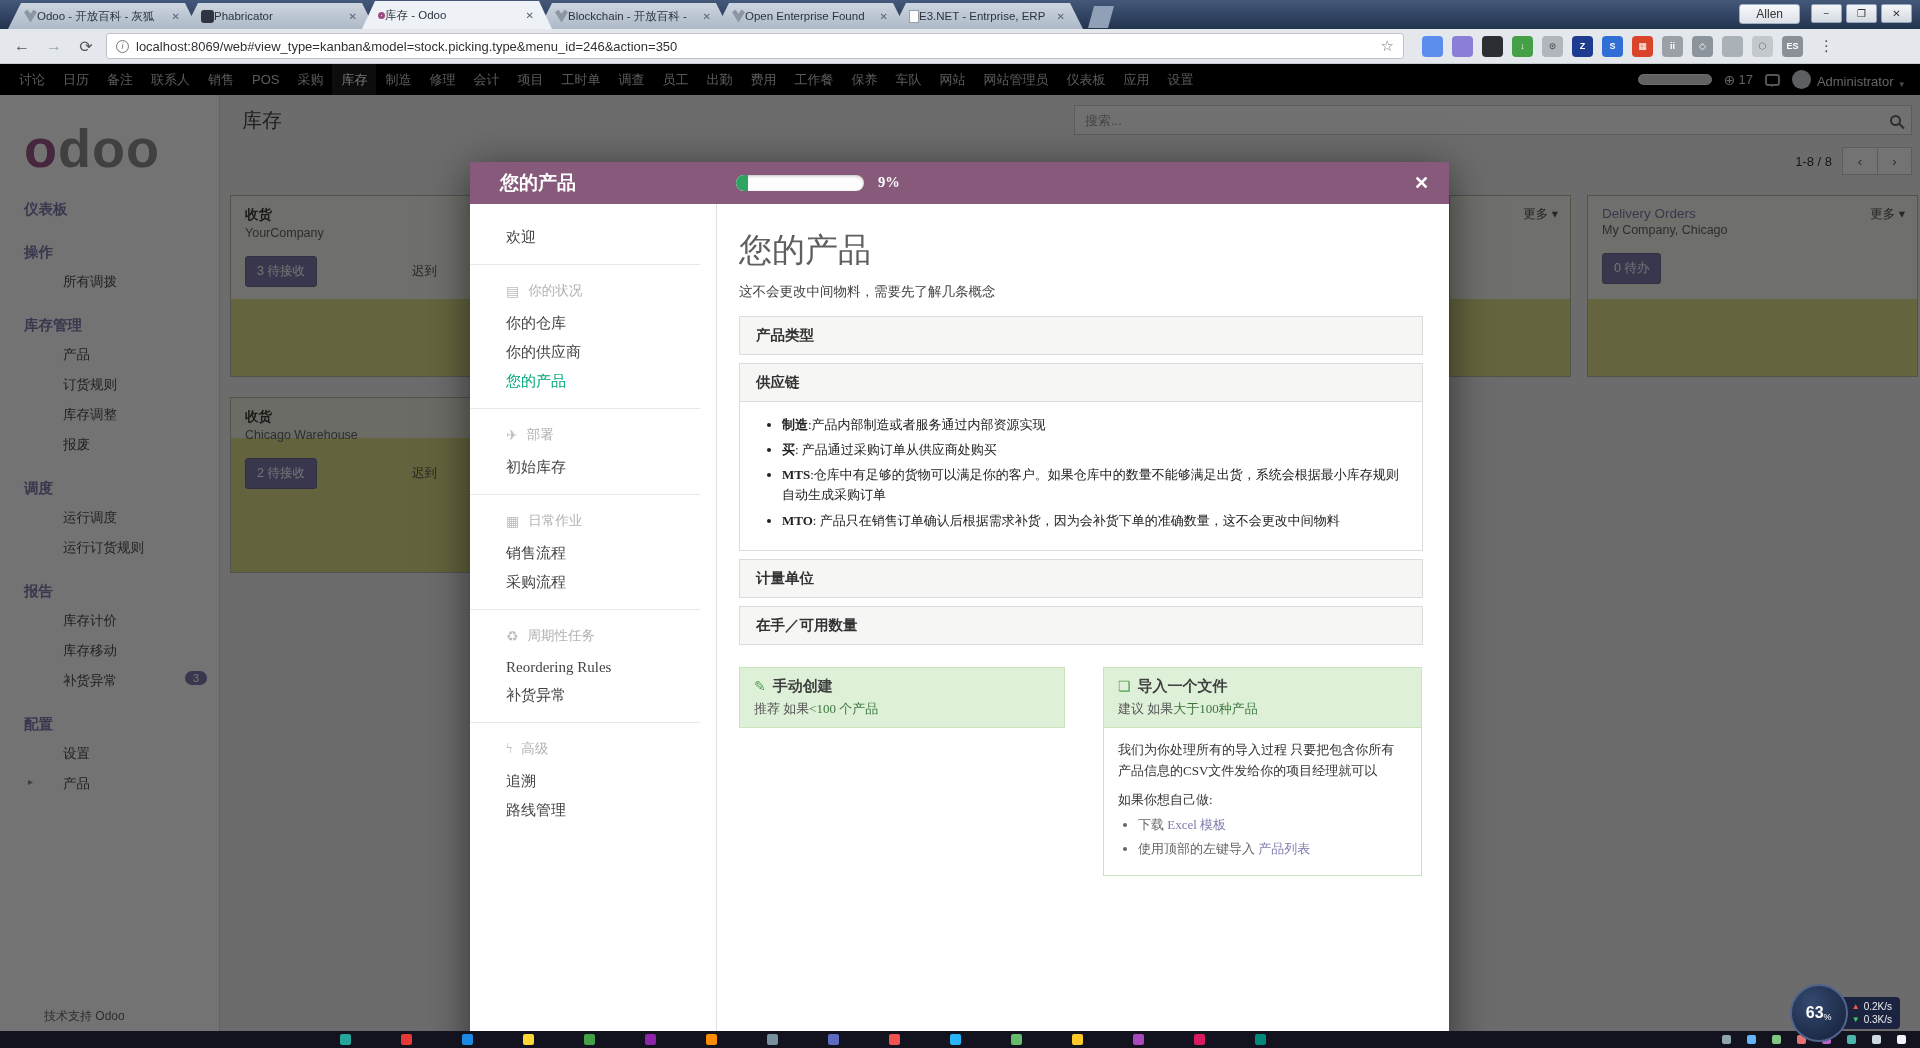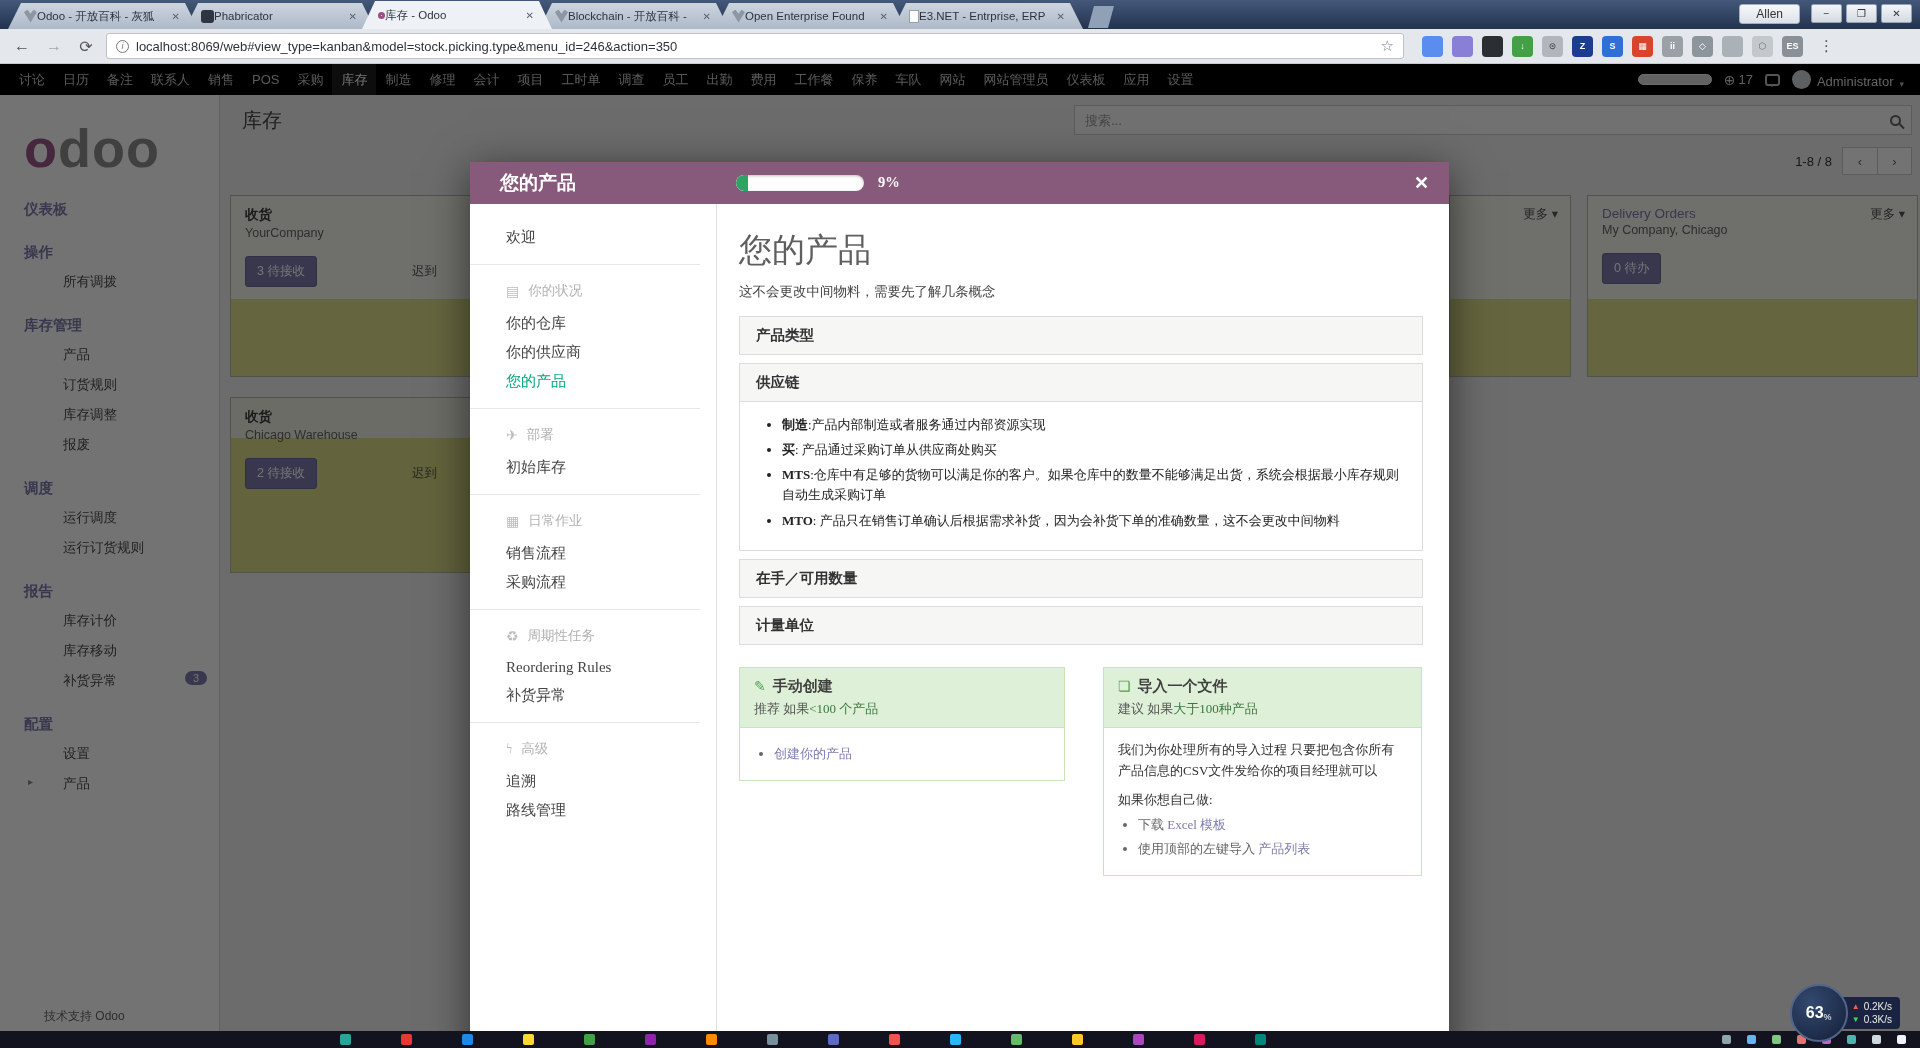--- a/index.html
+++ b/index.html
@@ -411,39 +411,34 @@
             <div class="pb">
               <ul>
                 <li><b>制造</b><span>:产品内部制造或者服务通过内部资源实现</span></li>
                 <li><b>买</b><span>: 产品通过采购订单从供应商处购买</span></li>
                 <li><b>MTS</b><span>:仓库中有足够的货物可以满足你的客户。如果仓库中的数量不能够满足出货，系统会根据最小库存规则自动生成采购订单</span></li>
                 <li><b>MTO</b><span>: 产品只在销售订单确认后根据需求补货，因为会补货下单的准确数量，这不会更改中间物料</span></li>
               </ul>
             </div>
           </div>
           <div class="panel">
+            <div class="ph">计量单位</div>
+          </div>
+          <div class="panel">
             <div class="ph">在手／可用数量</div>
-          </div>
-          <div class="panel">
-            <div class="ph">计量单位</div>
           </div>
 
           <div class="cards">
             <div class="gcard">
               <div class="gh">
                 <div class="l1">
                   <span class="gic">✎</span>
                   <span>手动创建</span>
                 </div>
                 <div class="hint"><span>推荐 如果</span><span class="hintg">&lt;100 个产品</span></div>
-              </div>
-              <div class="gb">
-                <ul>
-                    <li><span class="plink">创建你的产品</span></li>
-                  </ul>
               </div>
             </div>
             <div class="gcard gright">
               <div class="gh">
                 <div class="l1">
                   <span class="gic">❏</span>
                   <span>导入一个文件</span>
                 </div>
                 <div class="hint"><span>建议 如果</span><span class="hintg">大于100种产品</span></div>
               </div>

